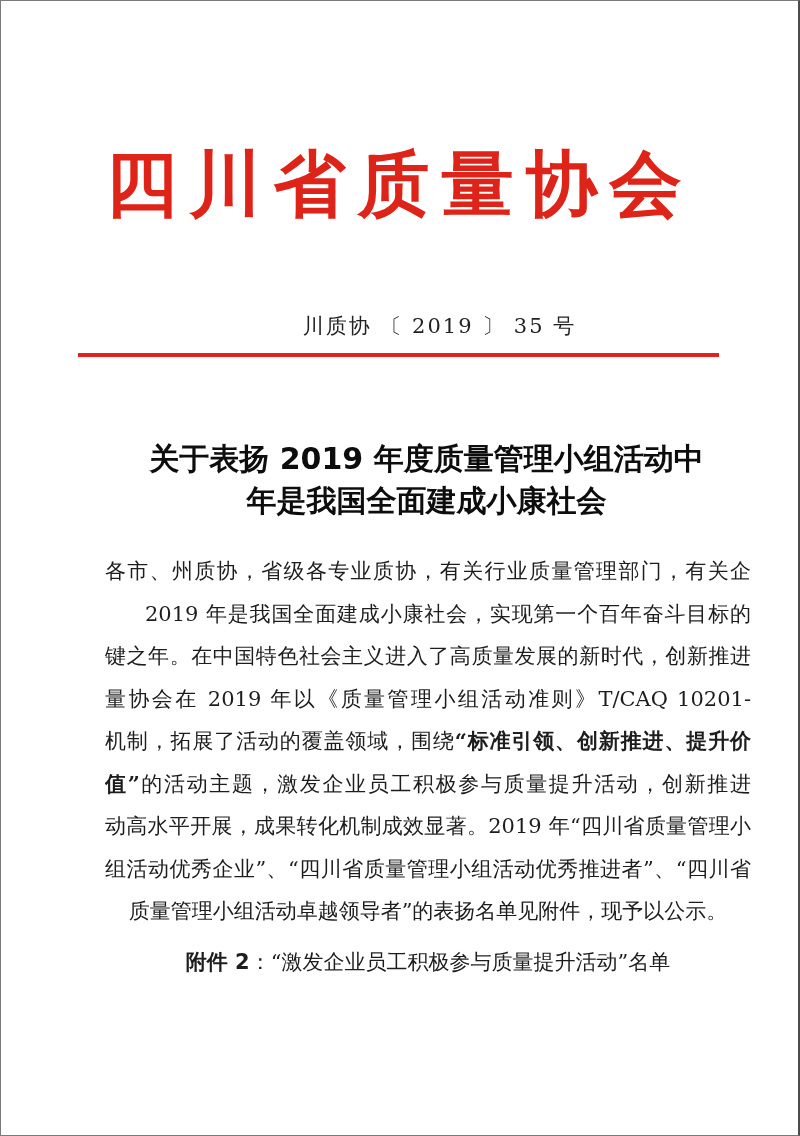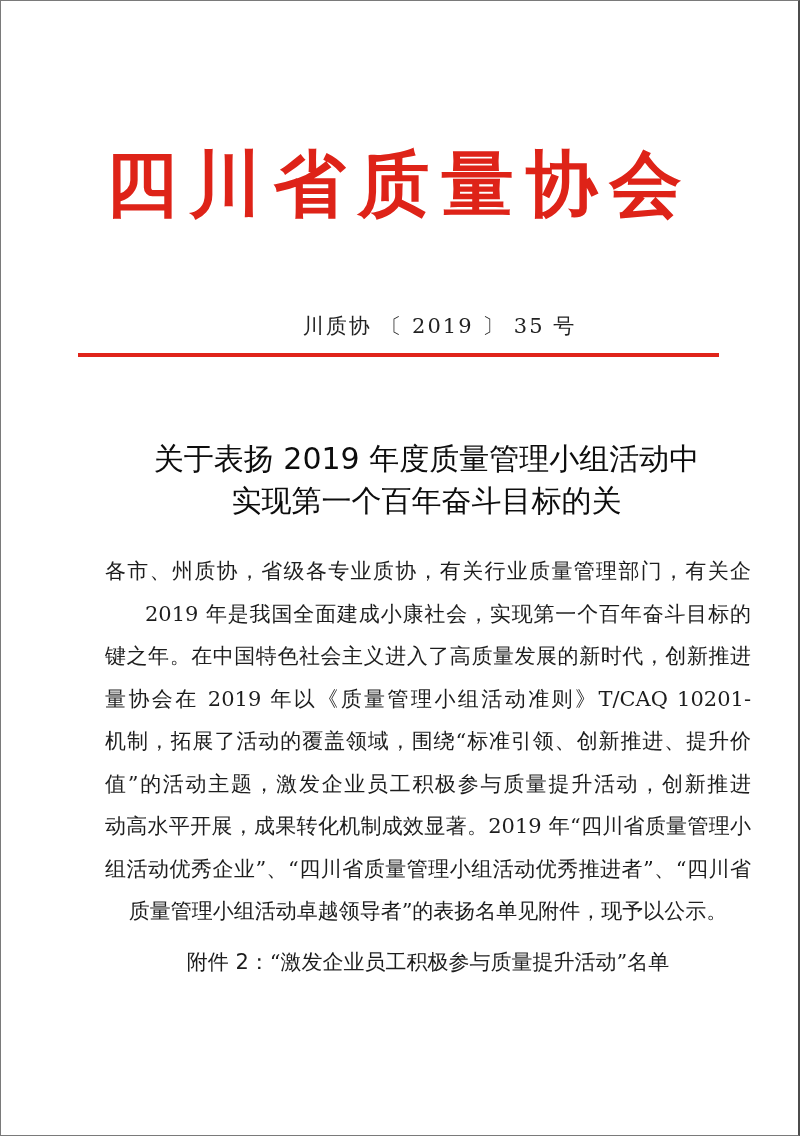--- a/index.html
+++ b/index.html
@@ -51,21 +51,21 @@
     background: #e0241a;
   }
   .notice-title {
     position: absolute;
     top: 437px;
     left: 54px;
     right: 0;
     margin: 0;
     text-align: center;
     font-family: "DejaVu Sans", "Liberation Sans", sans-serif;
-    font-weight: normal;
+    font-weight: bold;
     font-size: 30px;
     line-height: 42px;
     color: #0d0d0d;
   }
   .notice-title .title-line { display: block; white-space: nowrap; }
   .body-text {
     position: absolute;
     top: 549px;
     left: 104px;
     width: 646px;
@@ -79,36 +79,36 @@
     overflow: hidden;
     text-align: center;
   }
   .body-line.justify {
     text-align: justify;
     text-align-last: justify;
     text-justify: inter-character;
   }
   .body-line.indent { text-indent: 40px; }
   .body-line.attachment { margin-top: 8px; }
-  .body-line .bold { font-weight: normal; }
+  .body-line .bold { font-weight: bold; }
   .body-line .heiti { font-family: "DejaVu Sans", "Liberation Sans", sans-serif; }
 </style>
 </head>
 <body>
 
 <div class="page">
   <div class="org-name">四川省质量协会</div>
 
   <div class="doc-number">川质协 〔 2019 〕 35 号</div>
 
   <div class="red-rule"></div>
 
   <h1 class="notice-title">
     <span class="title-line">关于表扬 2019 年度质量管理小组活动中</span>
-    <span class="title-line">实现第一个百年奋斗目标的关</span>
+    <span class="title-line">年是我国全面建成小康社会</span>
   </h1>
 
   <div class="body-text" id="body-text">
       <p class="body-line justify"><span class="">各市、州质协，省级各专业质协，有关行业质量管理部门，有关企业：</span></p>
       <p class="body-line justify indent"><span class="">2019 年是我国全面建成小康社会，实现第一个百年奋斗目标的关</span></p>
       <p class="body-line justify"><span class="">键之年。在中国特色社会主义进入了高质量发展的新时代，创新推进</span></p>
       <p class="body-line justify"><span class="">量协会在 2019 年以《质量管理小组活动准则》T/CAQ 10201-2016 社团</span></p>
       <p class="body-line justify"><span class="">机制，拓展了活动的覆盖领域，围绕</span><span class="bold ">“标准引领、创新推进、提升价</span></p>
       <p class="body-line justify"><span class="bold ">值”</span><span class="">的活动主题，激发企业员工积极参与质量提升活动，创新推进</span></p>
       <p class="body-line justify"><span class="">动高水平开展，成果转化机制成效显著。2019 年“四川省质量管理小</span></p>

